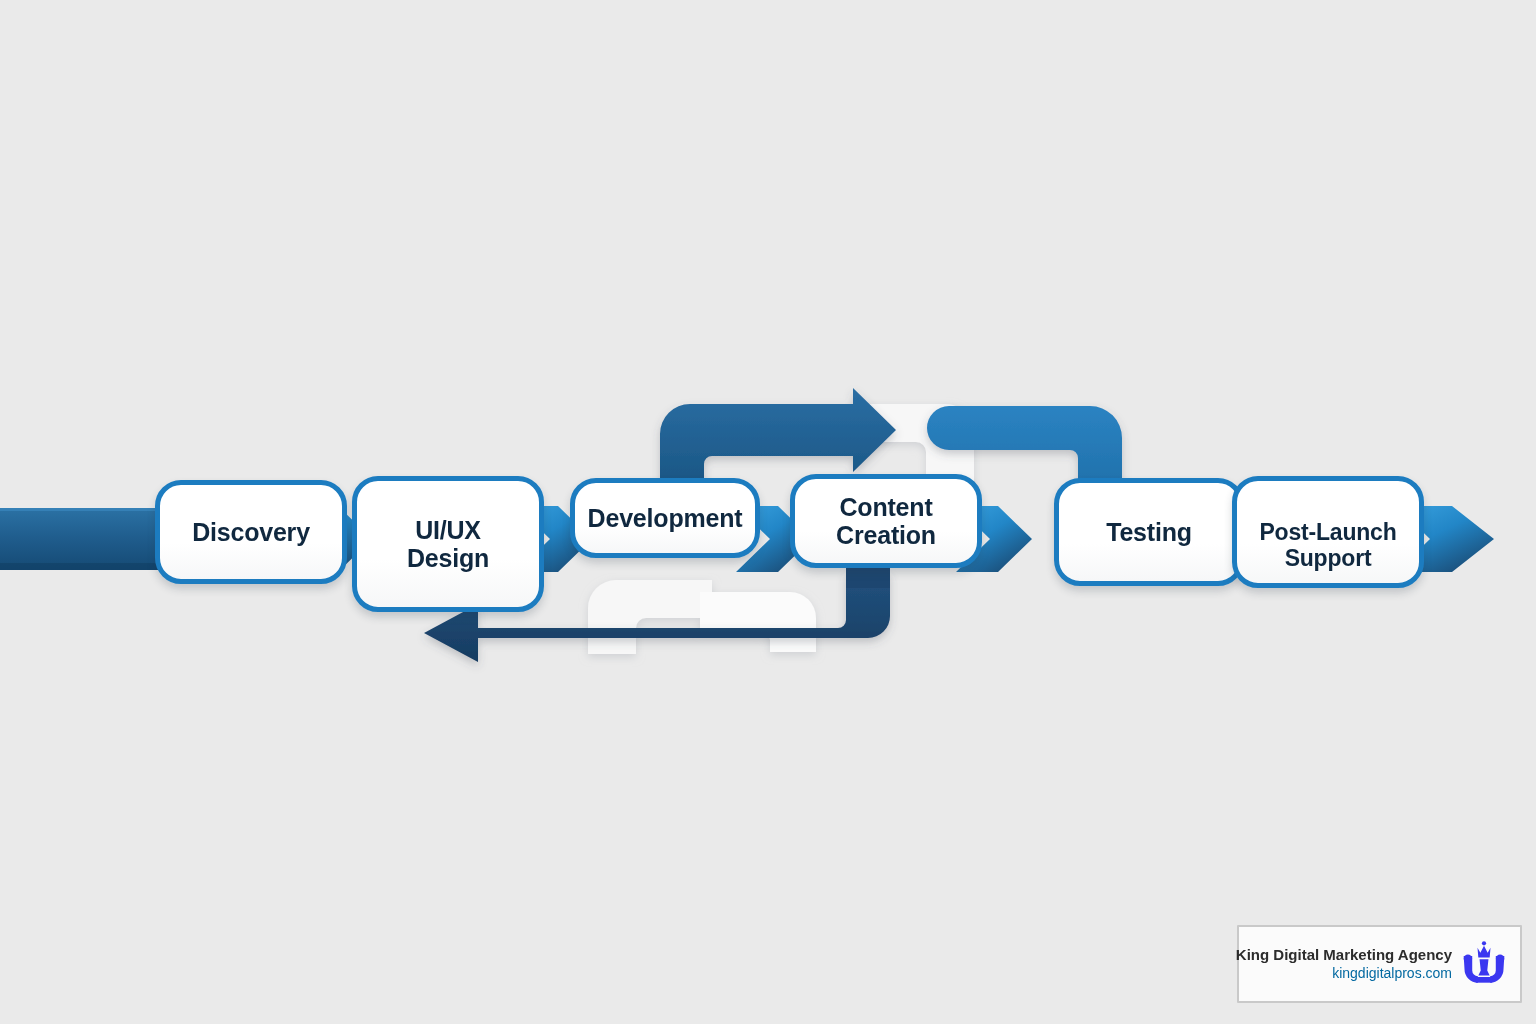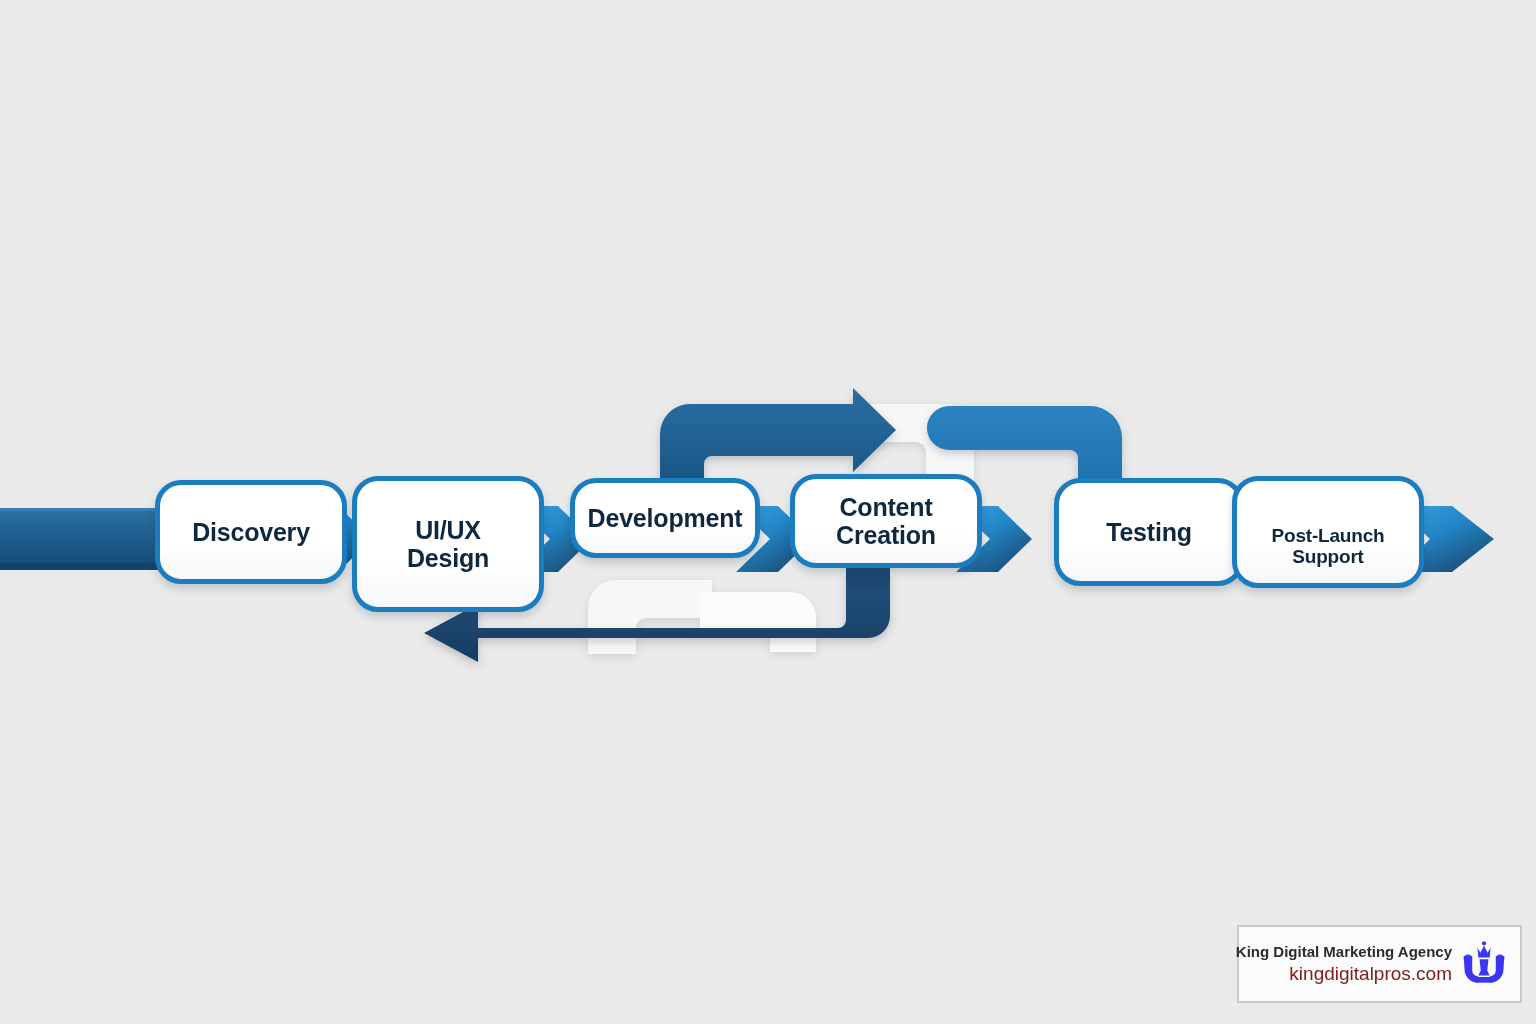--- a/index.html
+++ b/index.html
@@ -47,21 +47,21 @@
   .step-label {
     color: #10283f;
     font-weight: bold;
     font-size: 25px;
     line-height: 1.12;
     letter-spacing: -0.2px;
     white-space: pre-line;
     text-shadow: 0 1px 0 rgba(255,255,255,0.6);
   }
   .step-label.small {
-    font-size: 19px;
+    font-size: 23px;
     margin-top: 28px;
   }
 
   
   #watermark {
     position: absolute;
     left: 1237px;
     top: 925px;
     width: 285px;
     height: 78px;
@@ -83,22 +83,22 @@
     margin-right: 6px;
   }
   #wm-title {
     font-size: 15px;
     font-weight: bold;
     color: #2c2c2c;
     line-height: 1.25;
     white-space: nowrap;
   }
   #wm-url {
-    font-size: 19px;
-    color: #7f1d1d;
+    font-size: 14px;
+    color: #0369a1;
     line-height: 1.25;
     white-space: nowrap;
   }
   #wm-logo {
     width: 52px;
     height: 52px;
     flex: 0 0 52px;
   }
 </style>
 </head>

